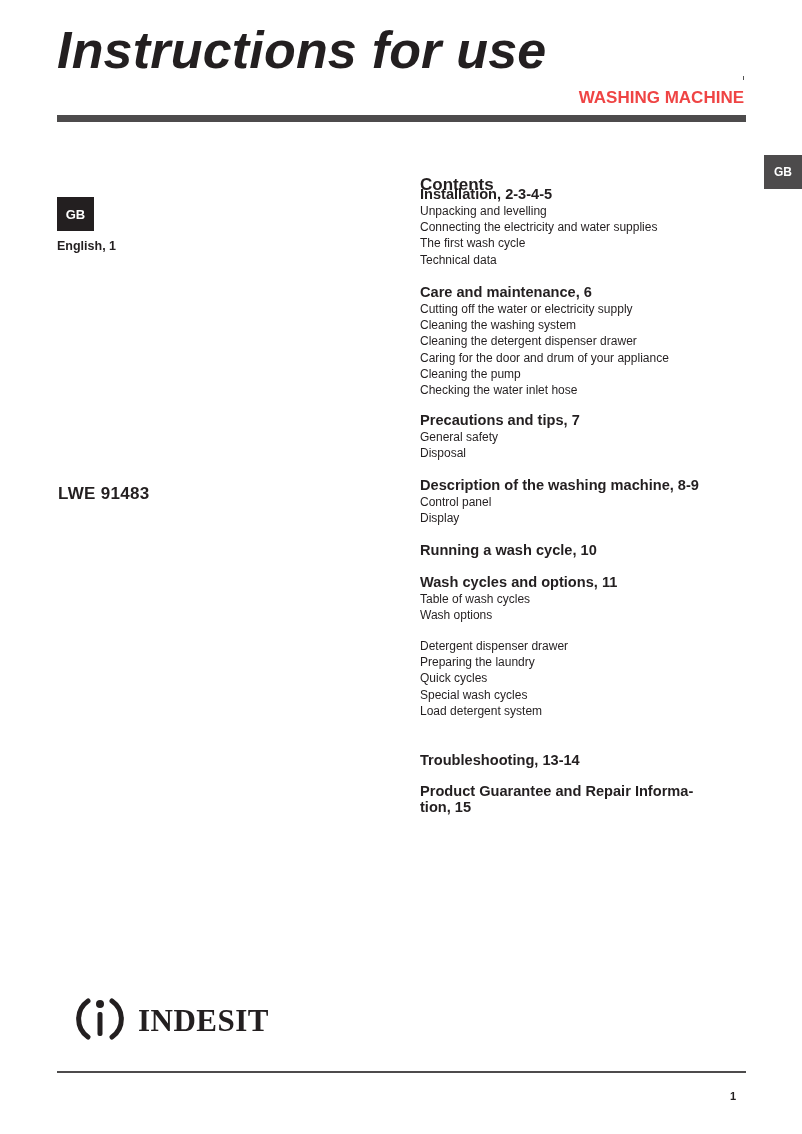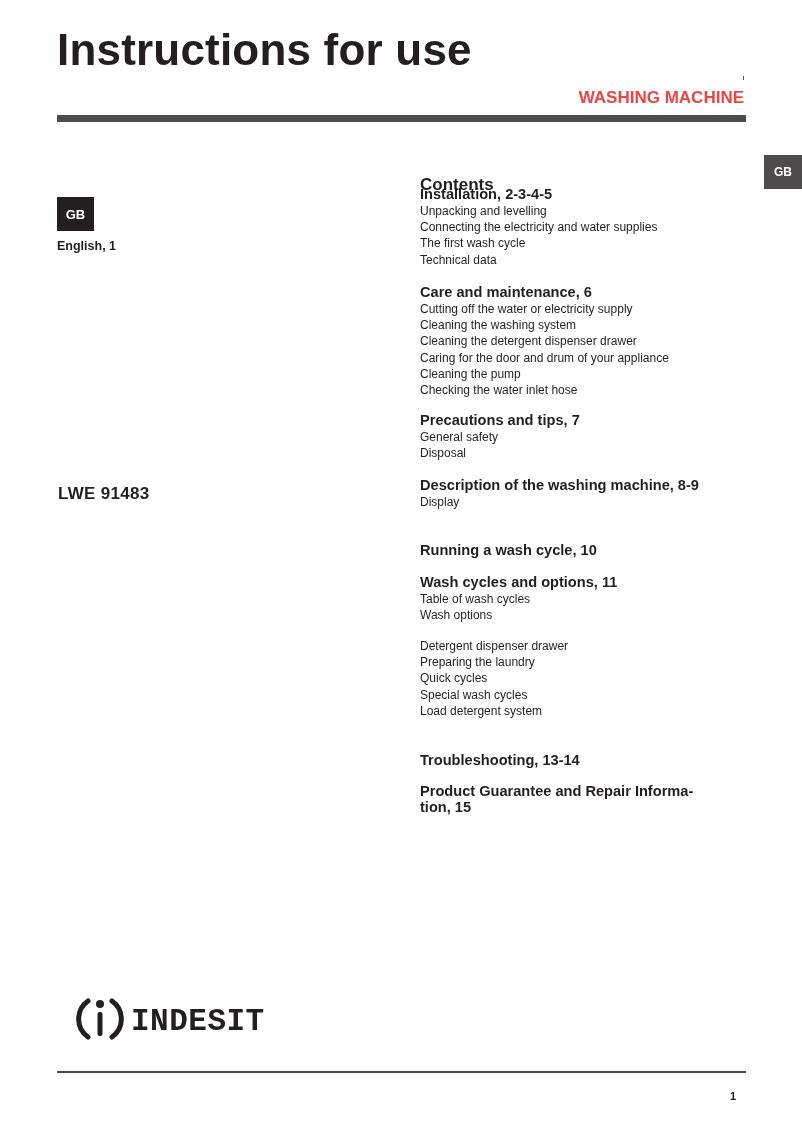--- a/index.html
+++ b/index.html
@@ -2,22 +2,22 @@
 <html><head>
   <meta charset="utf-8">
   <style>
     html, body { margin: 0; padding: 0; background: #ffffff; }
     body {
       width: 802px; height: 1134px; position: relative; overflow: hidden;
       font-family: "Liberation Sans", sans-serif; color: #231f20;
     }
     .abs { position: absolute; }
     .title {
-      left: 57px; top: 26px; font-size: 44px; font-weight: bold; letter-spacing: 0.2px;
-      line-height: 48px; color: #231f20; white-space: nowrap;
+      left: 57px; top: 26px; font-size: 52px; font-weight: bold; letter-spacing: 0.2px;
+      line-height: 48px; color: #231f20; white-space: nowrap; font-style: italic;
     }
     .subtitle {
       right: 58px; top: 87px; font-size: 17px; font-weight: bold; line-height: 22px;
       color: #ef4444; white-space: nowrap;
     }
     .tick { left: 743px; top: 76px; width: 1px; height: 4px; background: #555; }
     .top-rule { left: 57px; top: 115px; width: 689px; height: 7px; background: #4d4b4c; }
     .gb-box {
       left: 57px; top: 197px; width: 37px; height: 34px; background: #231f20;
       color: #fff; font-weight: bold; font-size: 13px;
@@ -29,22 +29,22 @@
       left: 764px; top: 155px; width: 38px; height: 34px; background: #4d4b4c;
       color: #fff; font-weight: bold; font-size: 12px;
       display: flex; align-items: center; justify-content: center;
     }
     .contents-title { left: 420px; top: 150px; font-size: 17px; font-weight: bold; margin-top: 25px; }
     .toc { left: 420px; width: 340px; }
     .toc .sec-title { font-size: 14.6px; font-weight: bold; line-height: 18px; color: #231f20; }
     .toc .sub { font-size: 12px; line-height: 16.2px; color: #231f20; }
     .logo { left: 74px; top: 993px; display: flex; align-items: center; }
     .logo-word {
-      font-size: 31px; font-weight: bold; letter-spacing: 0.5px; margin-left: 5px;
-      color: #231f20; font-family: Liberation Mono, monospace;
+      font-size: 31px; font-weight: bold; letter-spacing: 0.5px; margin-left: 12px;
+      color: #231f20; font-family: Liberation Serif, serif;
     }
     .bottom-rule { left: 57px; top: 1071px; width: 689px; height: 2px; background: #4d4b4c; }
     .page-num { left: 730px; top: 1090px; font-size: 11px; font-weight: bold; }
   </style>
 </head>
 <body>
 
 <div class="abs title">Instructions for use</div>
 <div class="abs tick"></div>
 <div class="abs subtitle">WASHING MACHINE</div>
@@ -77,20 +77,21 @@
 </div>
 
 <div class="abs toc" style="top:411px;">
   <div class="sec-title">Precautions and tips, 7</div>
   <div class="sub">General safety</div>
   <div class="sub">Disposal</div>
 </div>
 
 <div class="abs toc" style="top:476px; width:350px;">
   <div class="sec-title">Description of the washing machine, 8-9</div>
+  <div class="sub">Control panel</div>
   <div class="sub">Display</div>
 </div>
 
 <div class="abs toc" style="top:541px;">
   <div class="sec-title">Running a wash cycle, 10</div>
 </div>
 
 <div class="abs toc" style="top:573px;">
   <div class="sec-title">Wash cycles and options, 11</div>
   <div class="sub">Table of wash cycles</div>

